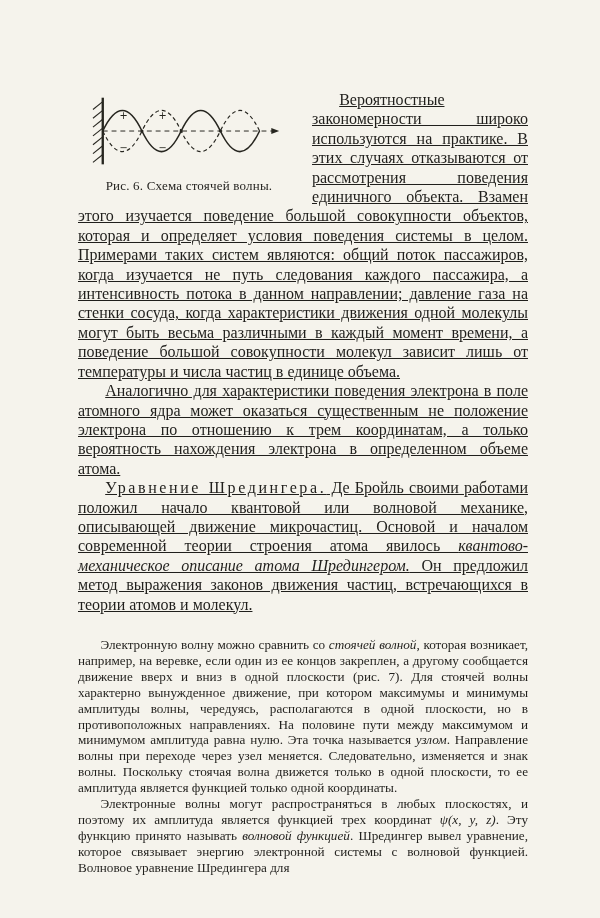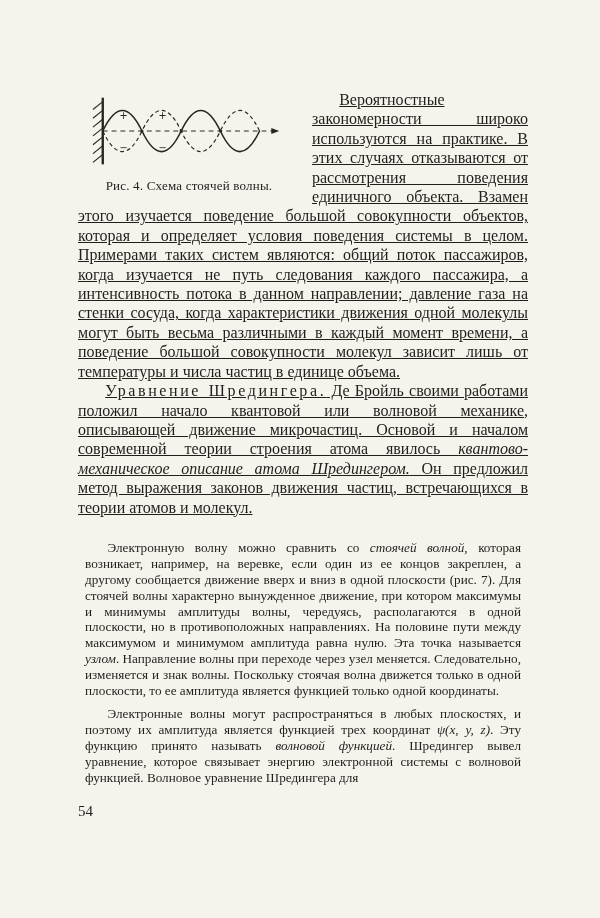--- a/index.html
+++ b/index.html
@@ -49,21 +49,21 @@
     letter-spacing: 2.6px;
   }
   .it {
     font-style: italic;
   }
   .smallprint {
     clear: none;
     margin-top: 23px;
   }
   p.small {
-    margin: 7px;
+    margin: 0;
     font-size: 13.2px;
     line-height: 15.9px;
     text-align: justify;
     text-indent: 1.7em;
     hyphens: auto;
   }
   .page-number {
     margin-top: 17px;
     font-size: 15px;
   }
@@ -103,29 +103,29 @@
         <circle cx="52" cy="38" r="1.6"></circle>
         <circle cx="92" cy="38" r="1.6"></circle>
         <circle cx="132" cy="38" r="1.6"></circle>
       </g>
 
       <text x="29" y="26" class="wave-sign">+</text>
       <text x="69" y="26" class="wave-sign">+</text>
       <text x="29" y="58" class="wave-sign">−</text>
       <text x="69" y="58" class="wave-sign">−</text>
     </svg>
-    <div class="figure-caption">Рис. 4. Схема стоячей волны.</div>
+    <div class="figure-caption">Рис. 6. Схема стоячей волны.</div>
   </div>
 
   <p class="body"><span>Вероятностные закономерности широко используются на практике. В этих случаях отказываются от рассмотрения поведения единичного объекта. Взамен этого изучается поведение большой совокупности объектов, которая и определяет условия поведения системы в целом. Примерами таких систем являются: общий поток пассажиров, когда изучается не путь следования каждого пассажира, а интенсивность потока в данном направлении; давление газа на стенки сосуда, когда характеристики движения одной молекулы могут быть весьма различными в каждый момент времени, а поведение большой совокупности молекул зависит лишь от температуры и числа частиц в единице объема.</span></p>
 
+  <p class="body"><span>Аналогично для характеристики поведения электрона в поле атомного ядра может оказаться существенным не положение электрона по отношению к трем координатам, а только вероятность нахождения электрона в определенном объеме атома.</span></p>
 
   <p class="body"><span class="sperr">Уравнение Шредингера.</span><span> Де Бройль своими работами положил начало квантовой или волновой механике, описывающей движение микрочастиц. Основой и началом современной теории строения атома явилось </span><span class="it">квантово-механическое описание атома Шредингером.</span><span> Он предложил метод выражения законов движения частиц, встречающихся в теории атомов и молекул.</span></p>
 
   <div class="smallprint">
     <p class="small"><span>Электронную волну можно сравнить со </span><span class="it">стоячей волной</span><span>, которая возникает, например, на веревке, если один из ее концов закреплен, а другому сообщается движение вверх и вниз в одной плоскости (рис. 7). Для стоячей волны характерно вынужденное движение, при котором максимумы и минимумы амплитуды волны, чередуясь, располагаются в одной плоскости, но в противоположных направлениях. На половине пути между максимумом и минимумом амплитуда равна нулю. Эта точка называется </span><span class="it">узлом</span><span>. Направление волны при переходе через узел меняется. Следовательно, изменяется и знак волны. Поскольку стоячая волна движется только в одной плоскости, то ее амплитуда является функцией только одной координаты.</span></p>
 
     <p class="small"><span>Электронные волны могут распространяться в любых плоскостях, и поэтому их амплитуда является функцией трех координат </span><span class="it">ψ(x, y, z)</span><span>. Эту функцию принято называть </span><span class="it">волновой функцией</span><span>. Шредингер вывел уравнение, которое связывает энергию электронной системы с волновой функцией. Волновое уравнение Шредингера для</span></p>
   </div>
 
-  <div class="page-number">54</div>
 
 </div>
 
 </body></html>

